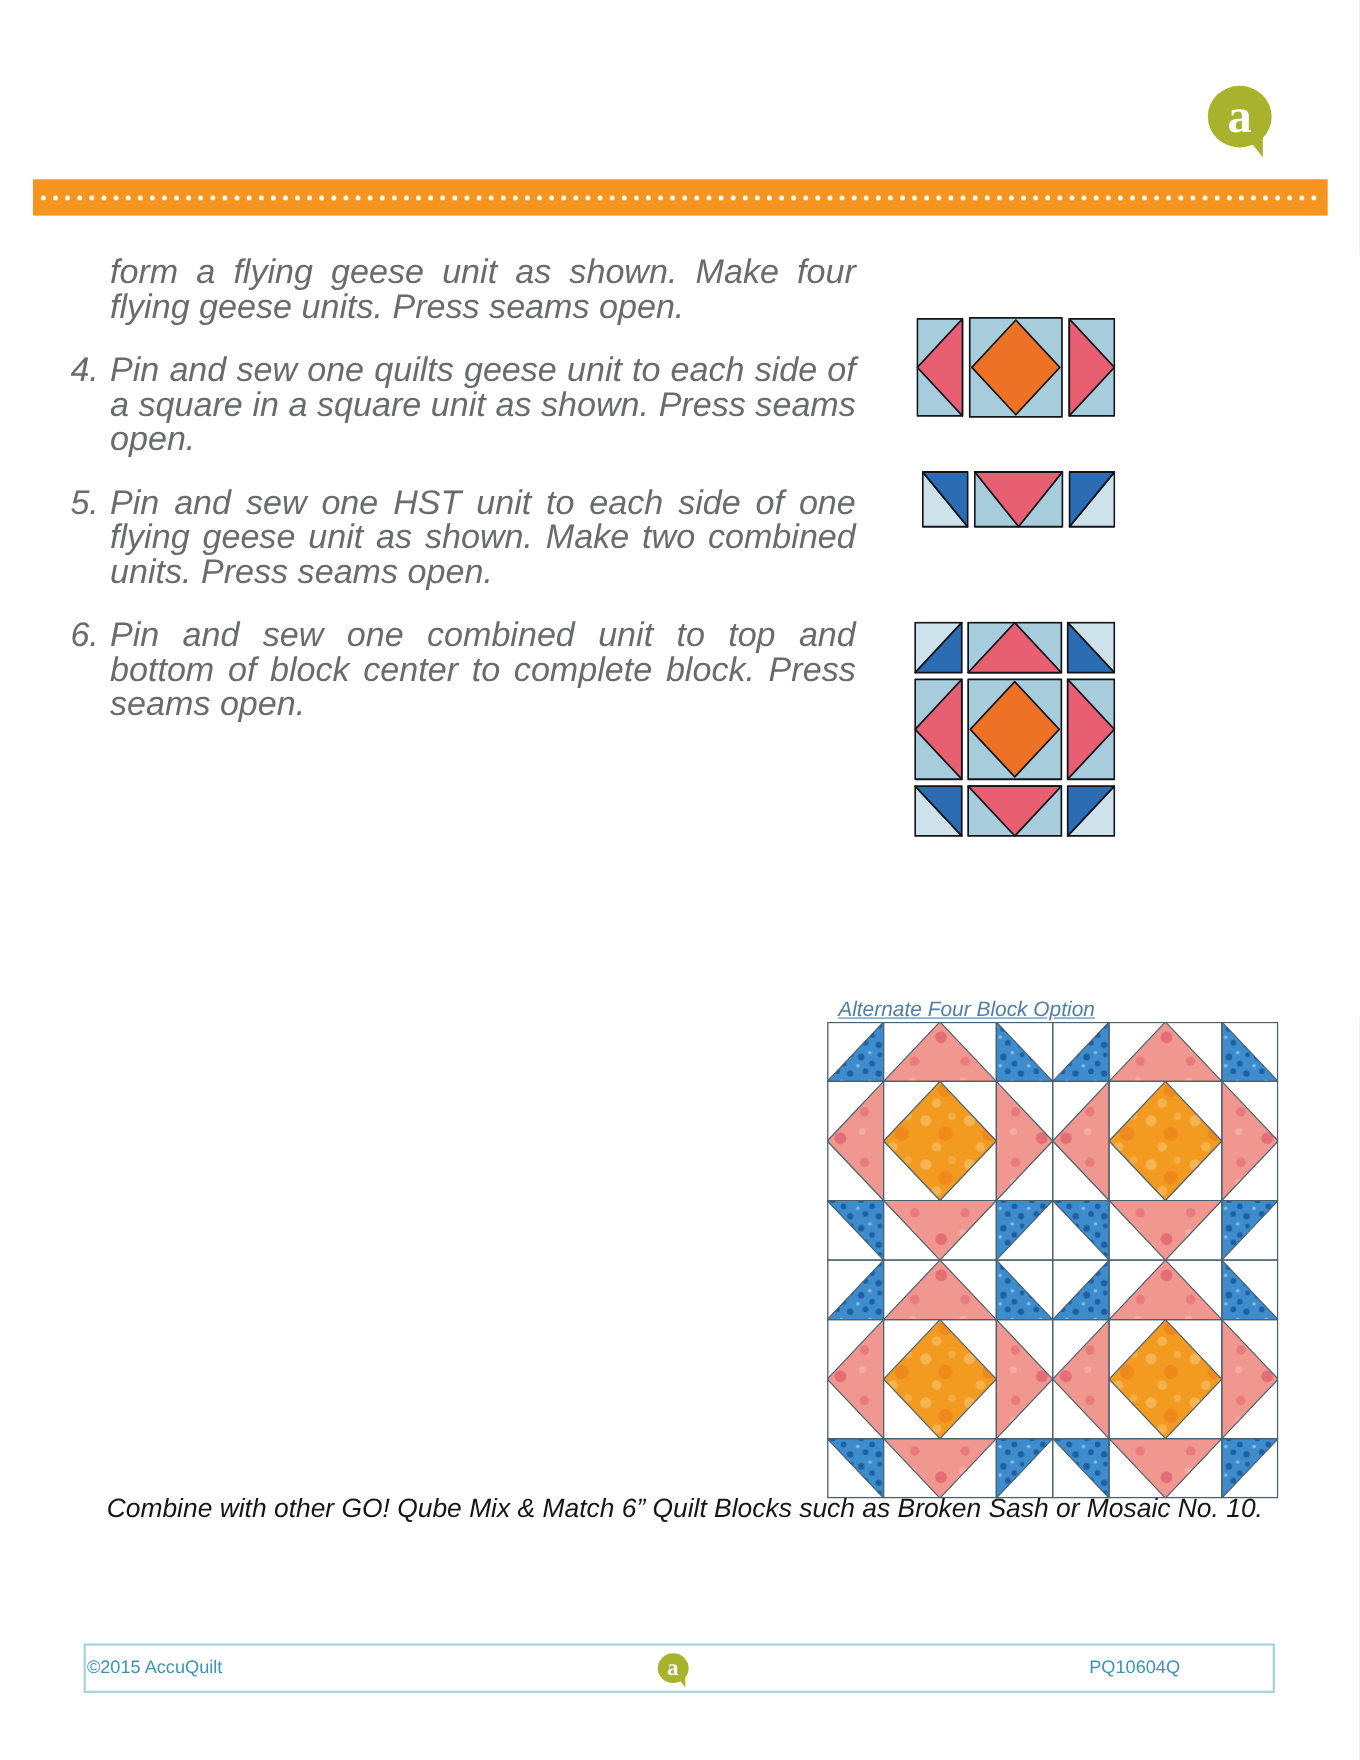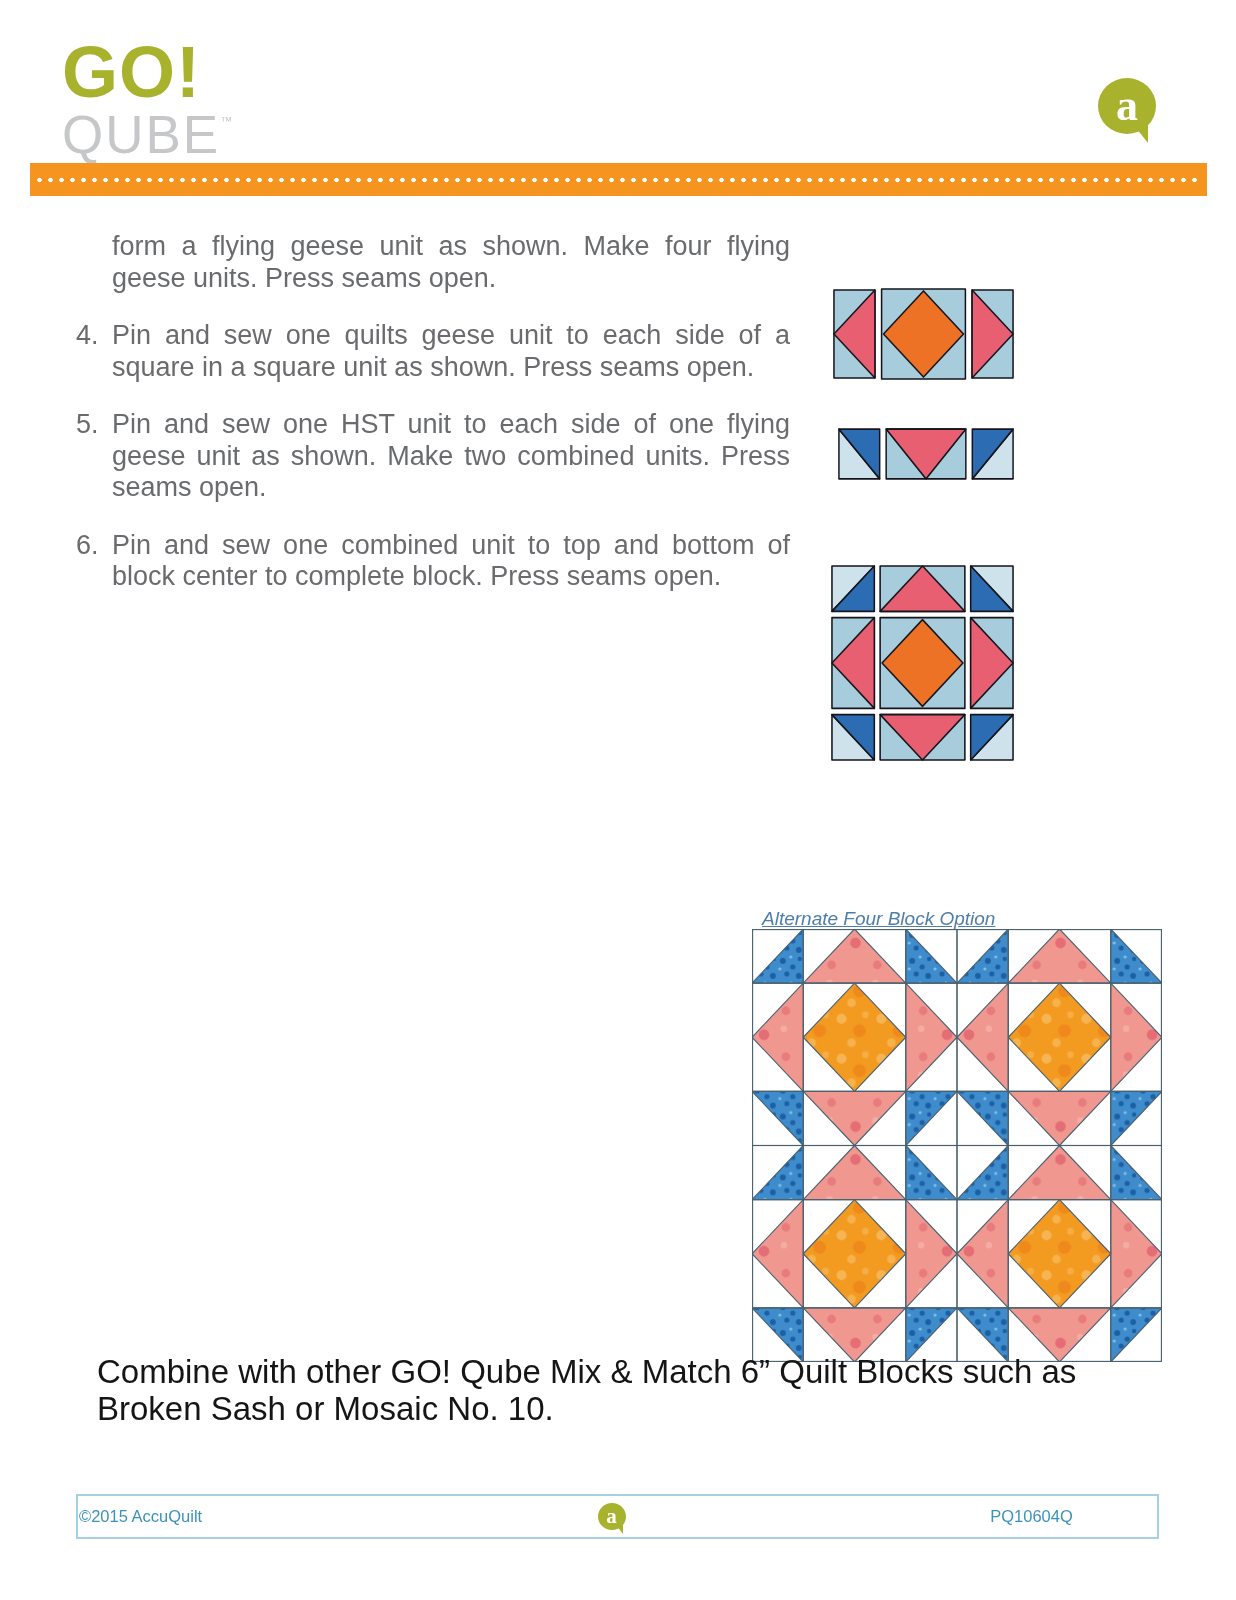--- a/index.html
+++ b/index.html
@@ -42,22 +42,22 @@
   .q-tail{position:absolute;left:146px;top:56px;width:9px;height:20px;
           background:var(--accent-orange);z-index:1;}
 
   .rule{position:absolute;top:163px;left:30px;width:1177px;height:33px;
         background:var(--accent-orange);}
   .rule::after{content:"";position:absolute;left:4px;right:4px;top:14px;height:6px;
         background-image:radial-gradient(circle,#ffffff 1.9px,rgba(255,255,255,0) 2.6px);
         background-size:11px 6px;background-repeat:repeat-x;}
 
   
-  .instructions{position:absolute;top:231px;left:76px;width:714px;color:var(--text-gray);
-        font-size:27px;line-height:31.5px;}
+  .instructions{position:absolute;top:231px;left:64px;width:714px;color:var(--text-gray);
+        font-size:31px;line-height:31.5px;font-style:italic;}
   .intro{margin-left:36px;margin-bottom:26px;text-align:justify;}
   .step{display:flex;margin-bottom:26px;}
   .step-num{width:36px;flex:none;}
   .step-text{flex:1;text-align:justify;}
 
   
   .diagram{position:absolute;}
   #d1{left:833px;top:288px;} #d2{left:838px;top:428px;} #d3{left:831px;top:565px;}
   .f-lb{fill:var(--diagram-light-blue);} .f-pb{fill:var(--diagram-pale-blue);}
   .f-pk{fill:var(--diagram-pink);} .f-or{fill:var(--diagram-orange);}
@@ -67,44 +67,40 @@
   
   .alt-label{position:absolute;left:762px;top:908px;font-style:italic;font-size:19px;
         color:var(--alt-label-blue);text-decoration:underline;}
   .quilt{position:absolute;left:752px;top:929px;}
   .qseam{stroke:var(--quilt-seam);stroke-width:1.1;fill:none;}
   .qpoly{stroke:var(--quilt-seam);stroke-width:1.1;stroke-linejoin:round;}
 
   
   .tips{position:absolute;left:97px;top:1348px;width:1062px;}
   .tips-h{color:var(--tips-orange);font-weight:bold;font-style:italic;font-size:29px;}
-  .tips-t{font-size:33px;color:var(--tips-text);line-height:37px;margin-top:5px;}
+  .tips-t{font-style:italic;font-size:24px;color:var(--tips-text);line-height:37px;margin-top:5px;}
 
   
   .footer{position:absolute;left:76px;top:1494px;width:1083px;height:45px;box-sizing:border-box;
         border:2px solid var(--footer-border);background:#fff;display:flex;align-items:center;}
   .f-side{width:225px;flex:none;font-size:16.5px;color:var(--footer-blue);}
   .f-left{padding-left:1px;} .f-right{padding-right:13px;text-align:center;}
   .f-center{flex:1;display:flex;align-items:center;justify-content:center;gap:10px;
         font-family:"Liberation Serif",serif;font-weight:bold;font-size:23.5px;
         color:var(--footer-teal);}
   .f-a{position:relative;width:28px;height:27px;border-radius:50%;background:var(--logo-green);
         color:#fff;font-size:21px;line-height:26px;text-align:center;flex:none;}
   .f-a::after{content:"";position:absolute;bottom:-4px;right:3px;width:0;height:0;
         border-top:9px solid var(--logo-green);border-left:7px solid transparent;}
 </style>
 </head>
 <body>
 
 <div class="page">
 
-  <div class="go-logo">
-    <div class="go-top">GO!</div>
-    <div class="go-bottom"><span>QUBE</span><span class="go-tm">™</span></div>
-  </div>
 
   <div class="aq-logo">
     <div class="aq-bubble">
       <span class="aq-a">a</span>
     </div>
   </div>
 
   <div class="rule"></div>
 
   <div class="instructions">

